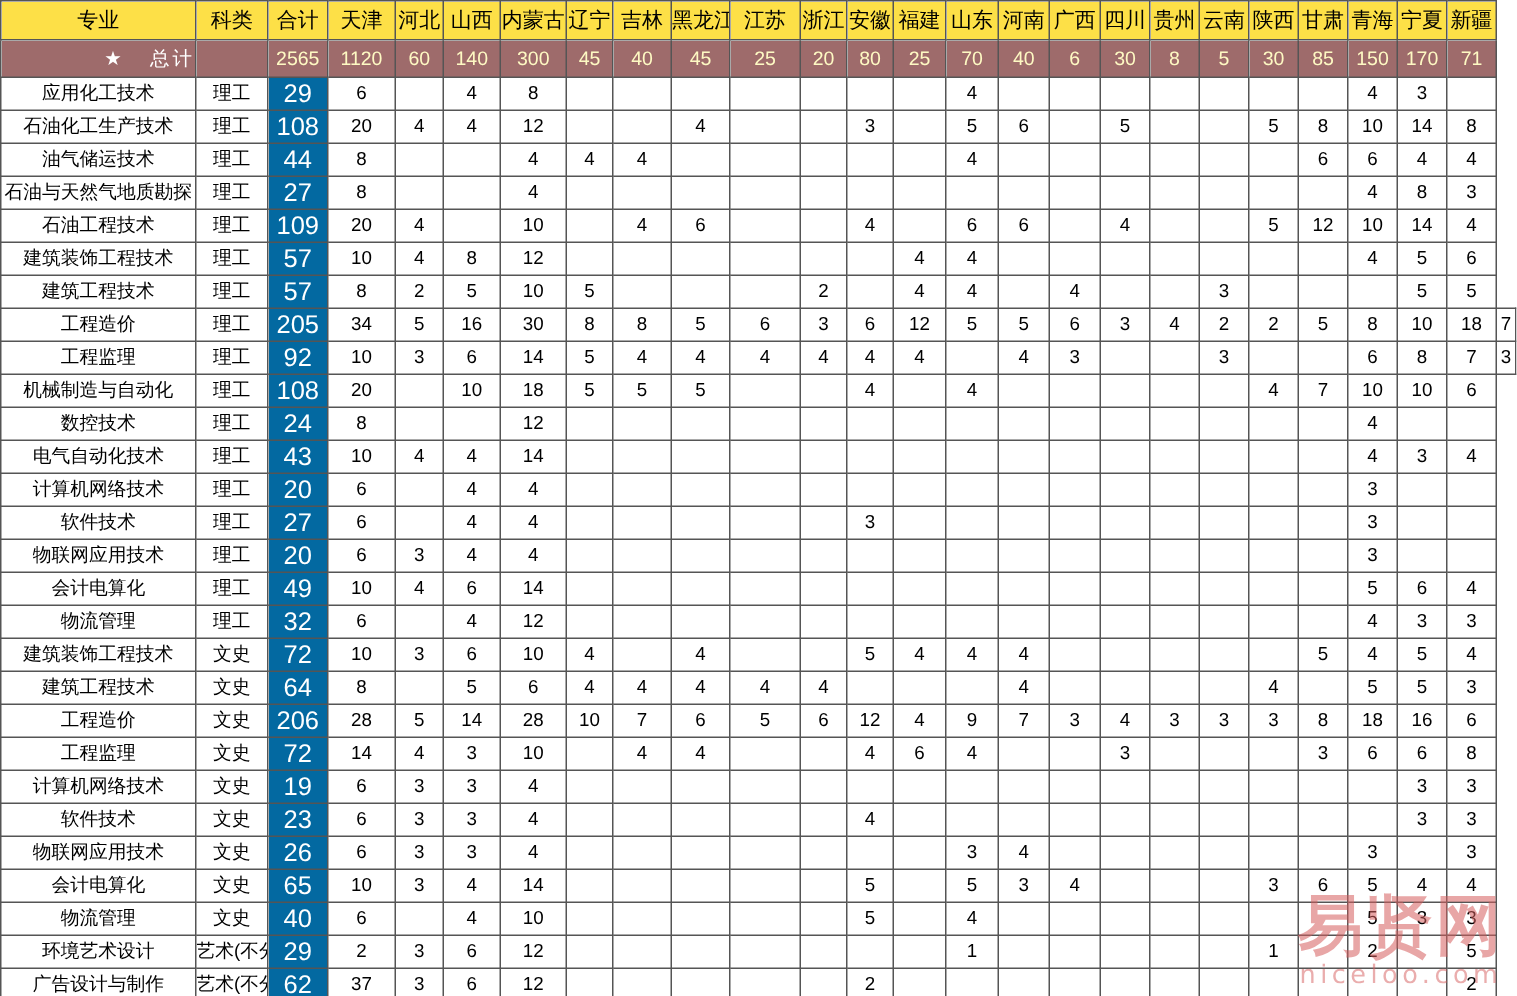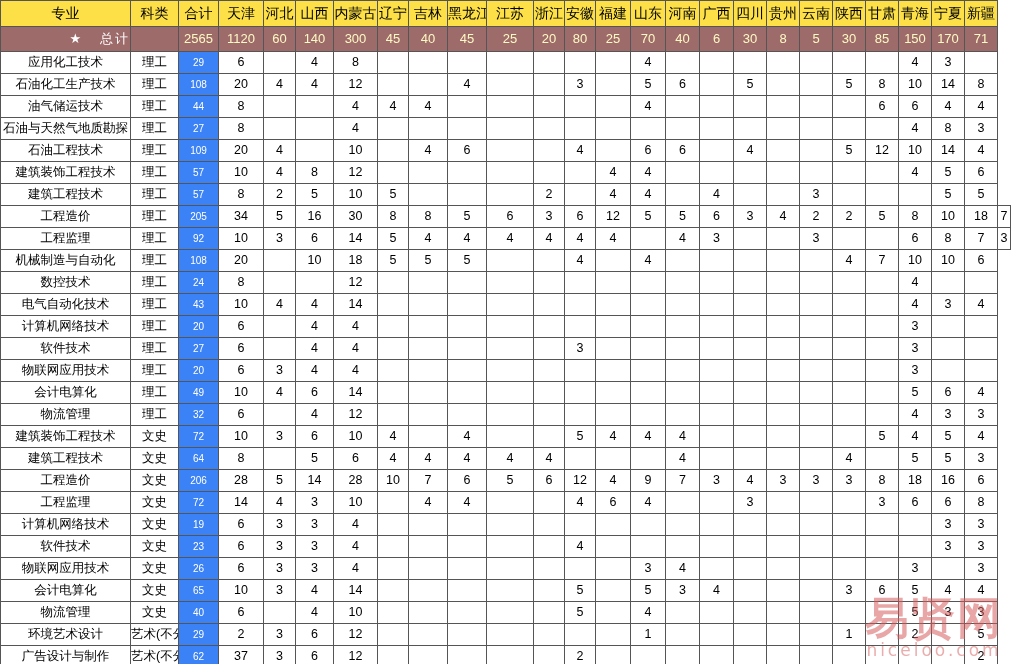--- a/index.html
+++ b/index.html
@@ -60,24 +60,24 @@
   
   td.major {
     text-align: left;
     padding-left: 5px;
     font-size: 12.5px;
   }
   td.cat {
     font-size: 12.5px;
   }
   td.total {
-    background: #3b82f6;
+    background: #0369a1;
     color: #ffffff;
     font-weight: normal;
-    font-size: 10px;
+    font-size: 17px;
   }
   td.num {
     font-size: 12.5px;
   }
   .watermark {
     position: absolute;
     right: 8px;
     bottom: 4px;
     pointer-events: none;
     text-align: center;

